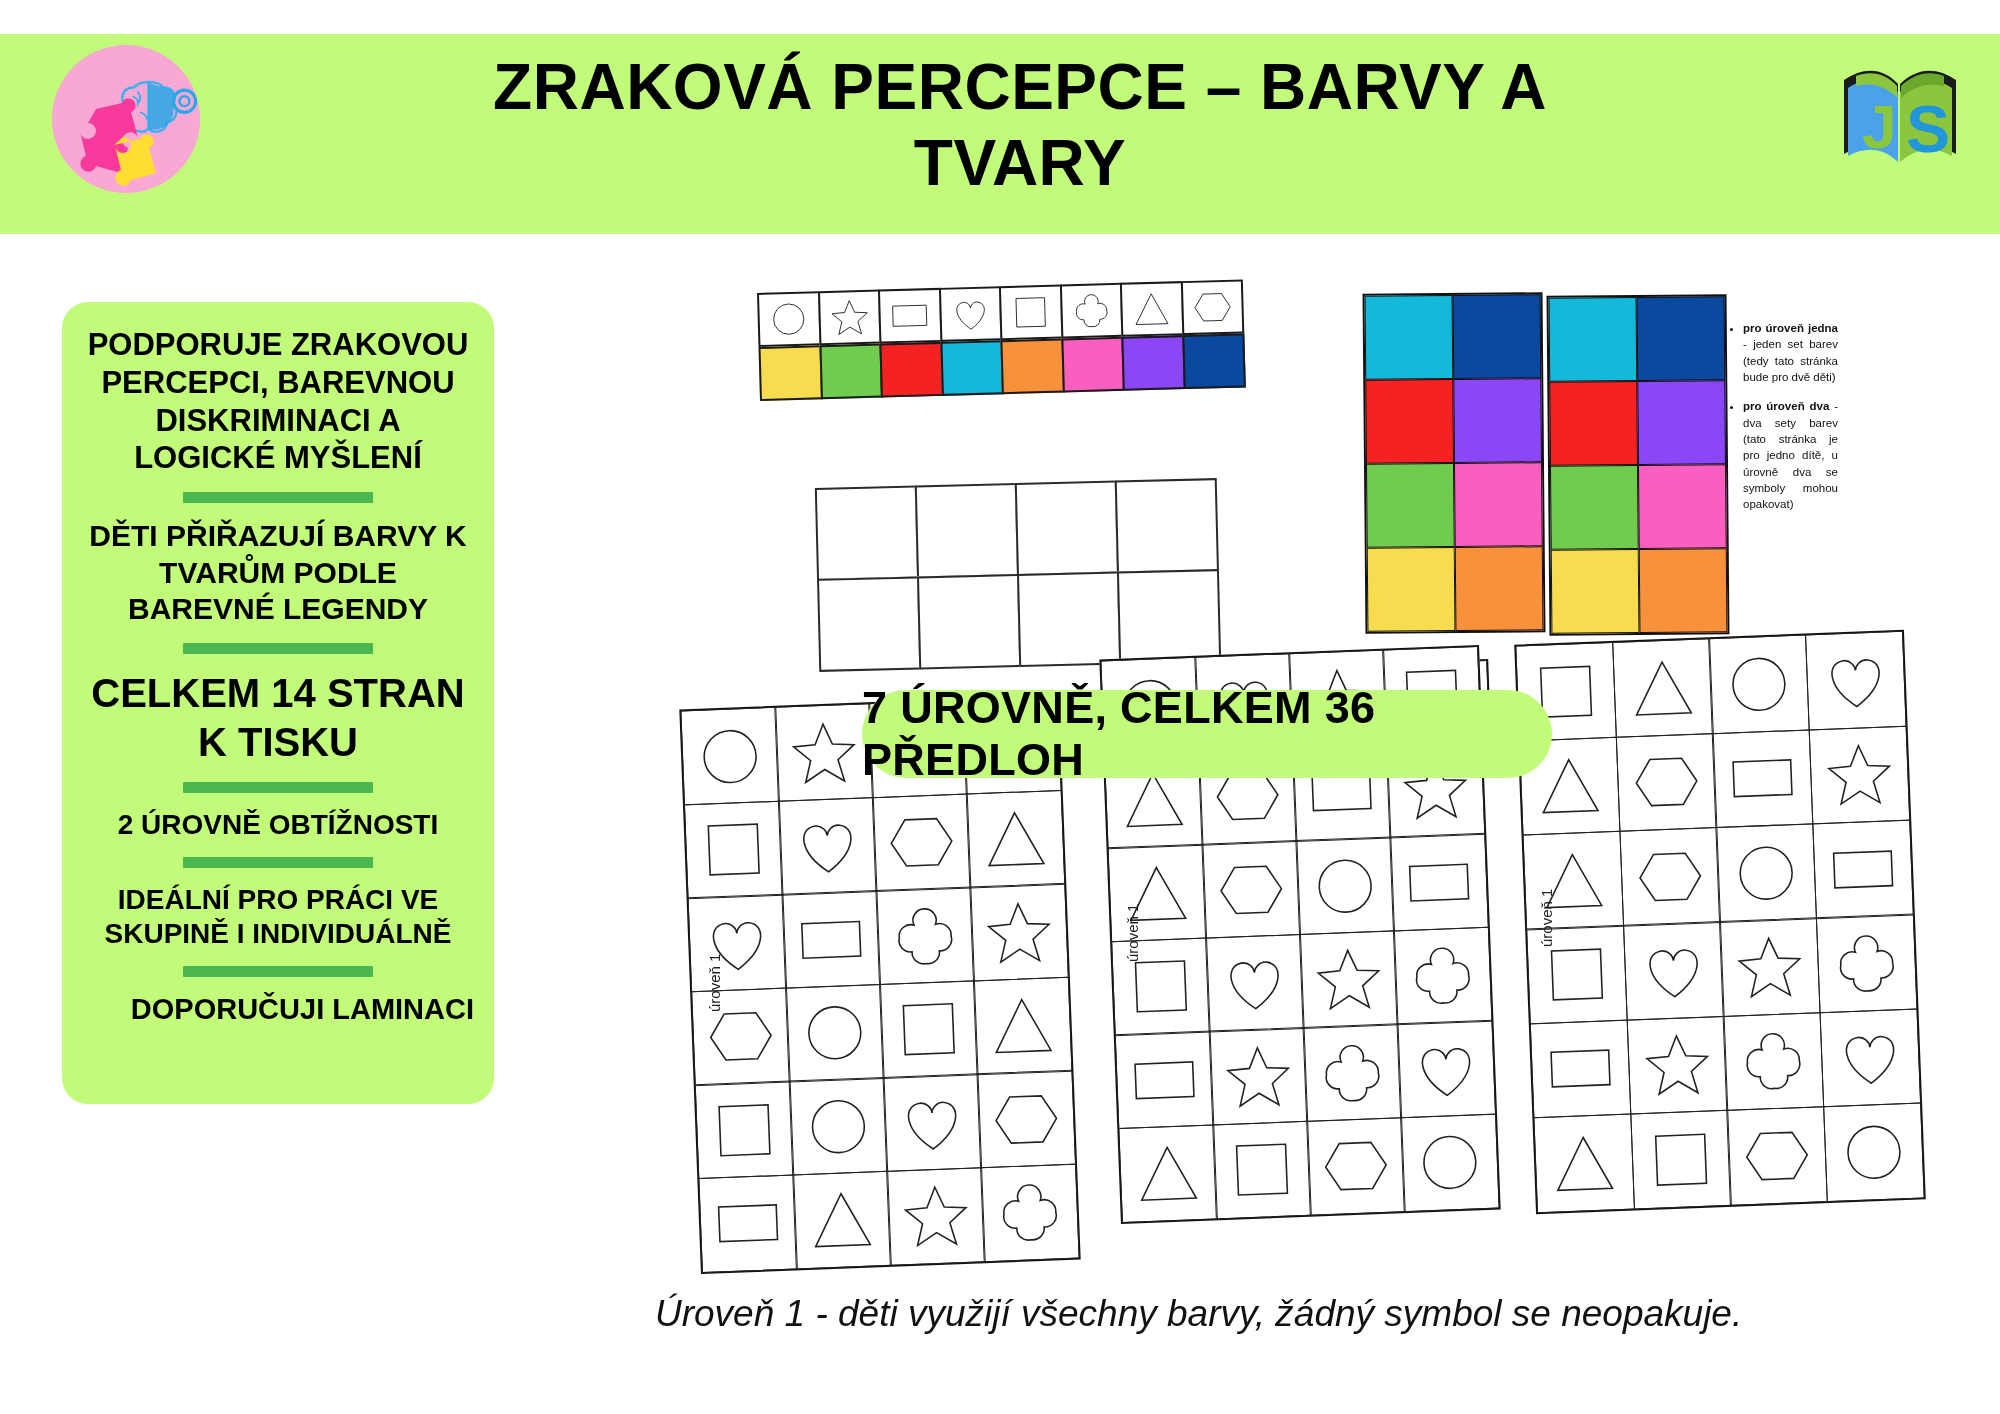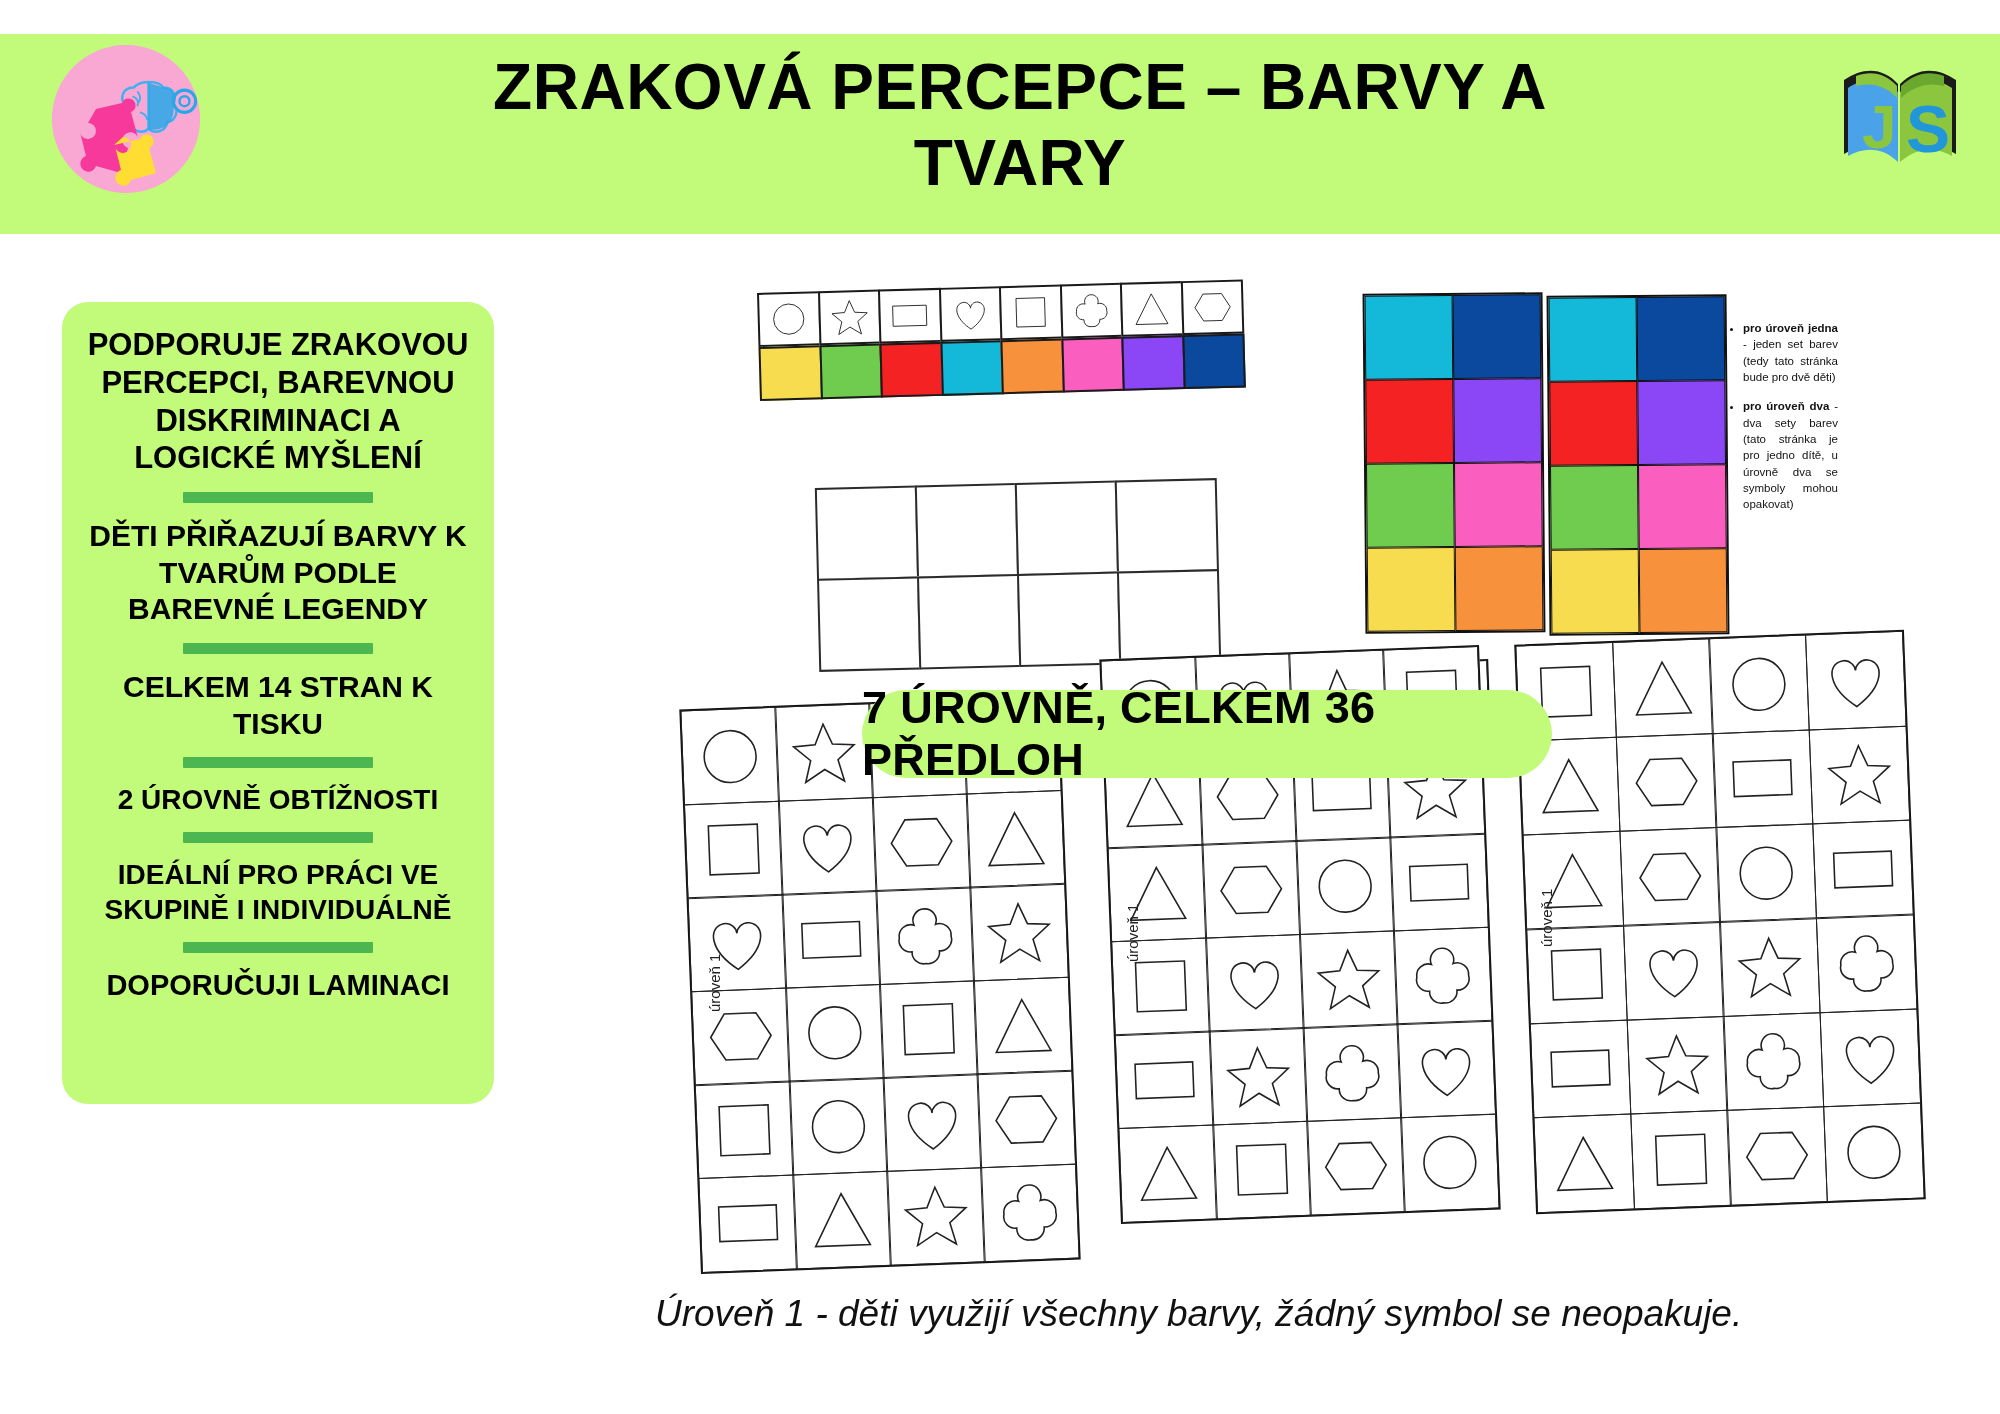--- a/index.html
+++ b/index.html
@@ -164,27 +164,27 @@
       <text x="24" y="96" font-family="Liberation Sans, sans-serif" font-size="62" font-weight="bold" fill="#8cc63f">J</text>
       <text x="68" y="100" font-family="Liberation Sans, sans-serif" font-size="66" font-weight="bold" fill="#2196d8">S</text>
     </svg>
   </div>
 
   <div class="feature-panel">
     <div class="feature-item" style="font-size:31px;">PODPORUJE ZRAKOVOU PERCEPCI, BAREVNOU DISKRIMINACI A LOGICKÉ MYŠLENÍ</div>
     <div class="feature-rule"></div>
     <div class="feature-item" style="font-size:30px;">DĚTI PŘIŘAZUJÍ BARVY K TVARŮM PODLE BAREVNÉ LEGENDY</div>
     <div class="feature-rule"></div>
-    <div class="feature-item" style="font-size:30px;">CELKEM 14 STRAN K TISKU</div>
+    <div class="feature-item" style="font-size:40px;">CELKEM 14 STRAN K TISKU</div>
     <div class="feature-rule"></div>
     <div class="feature-item" style="font-size:28px;">2 ÚROVNĚ OBTÍŽNOSTI</div>
     <div class="feature-rule"></div>
     <div class="feature-item" style="font-size:28px;">IDEÁLNÍ PRO PRÁCI VE SKUPINĚ I INDIVIDUÁLNĚ</div>
     <div class="feature-rule"></div>
-    <div class="feature-item" style="font-size:29px;">DOPORUČUJI LAMINACI</div>
+    <div class="feature-item" style="font-size:29px;text-align:right;">DOPORUČUJI LAMINACI</div>
   </div>
 
   <div class="legend-strip">
     <div class="legend-row shapes" id="legend-shapes">
         <div class="legend-cell">
           <svg viewBox="0 0 100 100" width="42" height="42">
             <circle cx="50" cy="50" r="36" stroke="#222" stroke-width="2.2" fill="none"></circle>
           </svg>
         </div>
         <div class="legend-cell">

